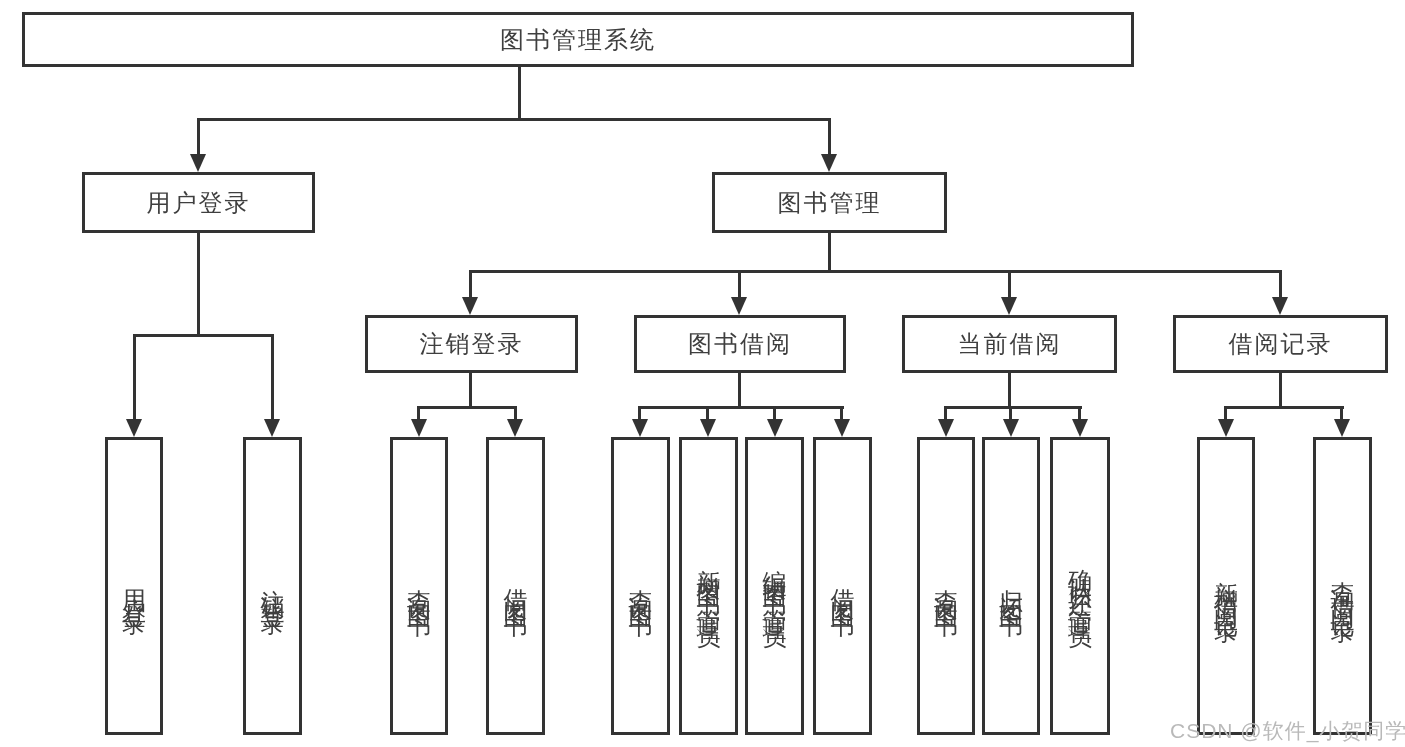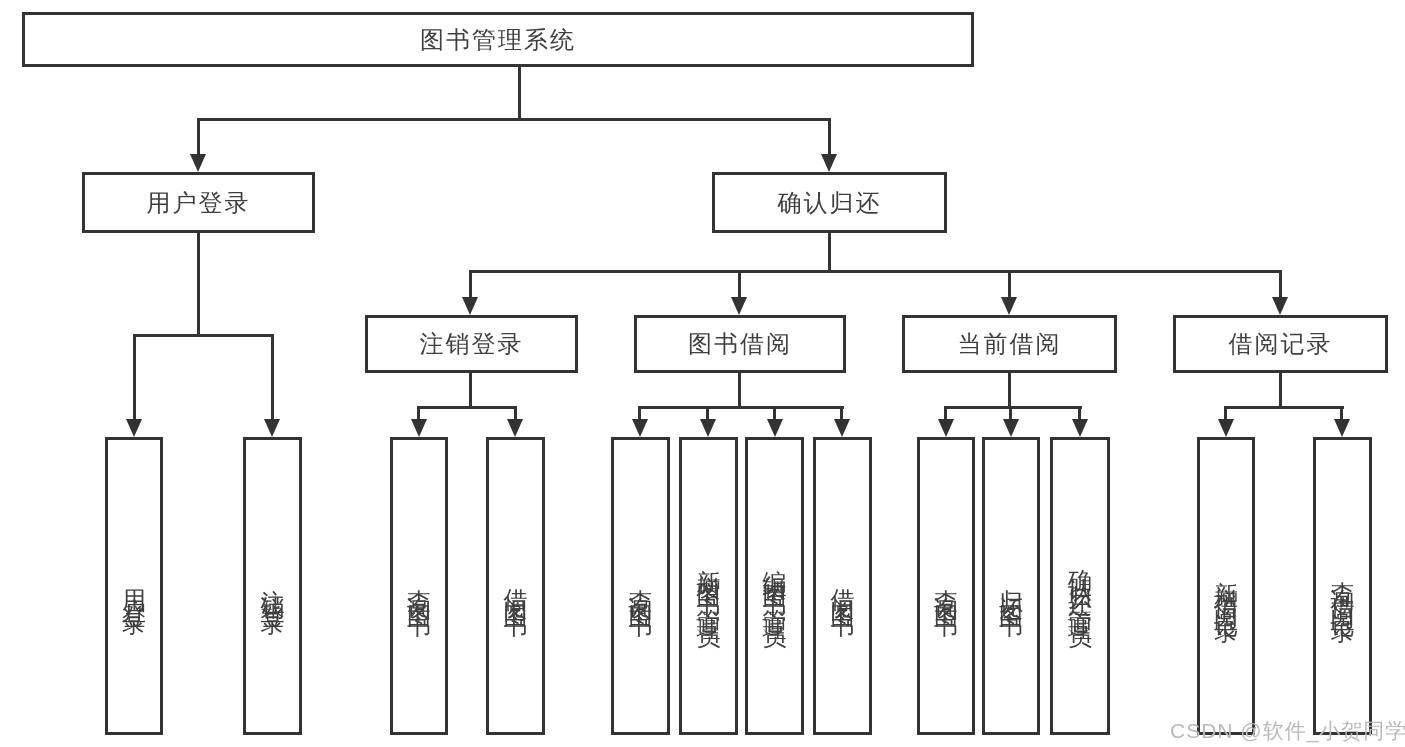--- a/index.html
+++ b/index.html
@@ -56,36 +56,36 @@
     color:var(--watermark);
     z-index:10;
     white-space:nowrap;
   }
 </style>
 </head>
 <body>
 
 <div class="canvas">
 
-  <div class="box" style="left:22px;top:12px;width:952px;height:55px;">
+  <div class="box" style="left:22px;top:12px;width:1112px;height:55px;">
     <span class="hlabel">图书管理系统</span>
   </div>
 
   <div class="vline" style="left:518px;top:67px;height:53px;"></div>
   <div class="hline" style="left:197px;top:118px;width:634px;"></div>
   <div class="vline" style="left:197px;top:118px;height:38px;"></div>
   <div class="arrow" style="left:190px;top:154px;"></div>
   <div class="vline" style="left:828px;top:118px;height:38px;"></div>
   <div class="arrow" style="left:821px;top:154px;"></div>
 
   <div class="box" style="left:82px;top:172px;width:233px;height:61px;">
     <span class="hlabel">用户登录</span>
   </div>
   <div class="box" style="left:712px;top:172px;width:235px;height:61px;">
-    <span class="hlabel">确认归还</span>
+    <span class="hlabel">图书管理</span>
   </div>
 
   <div class="vline" style="left:197px;top:233px;height:104px;"></div>
   <div class="hline" style="left:133px;top:334px;width:141px;"></div>
   <div class="vline" style="left:133px;top:334px;height:88px;"></div>
   <div class="arrow" style="left:126px;top:419px;"></div>
   <div class="vline" style="left:271px;top:334px;height:88px;"></div>
   <div class="arrow" style="left:264px;top:419px;"></div>
 
   <div class="vline" style="left:828px;top:233px;height:40px;"></div>

